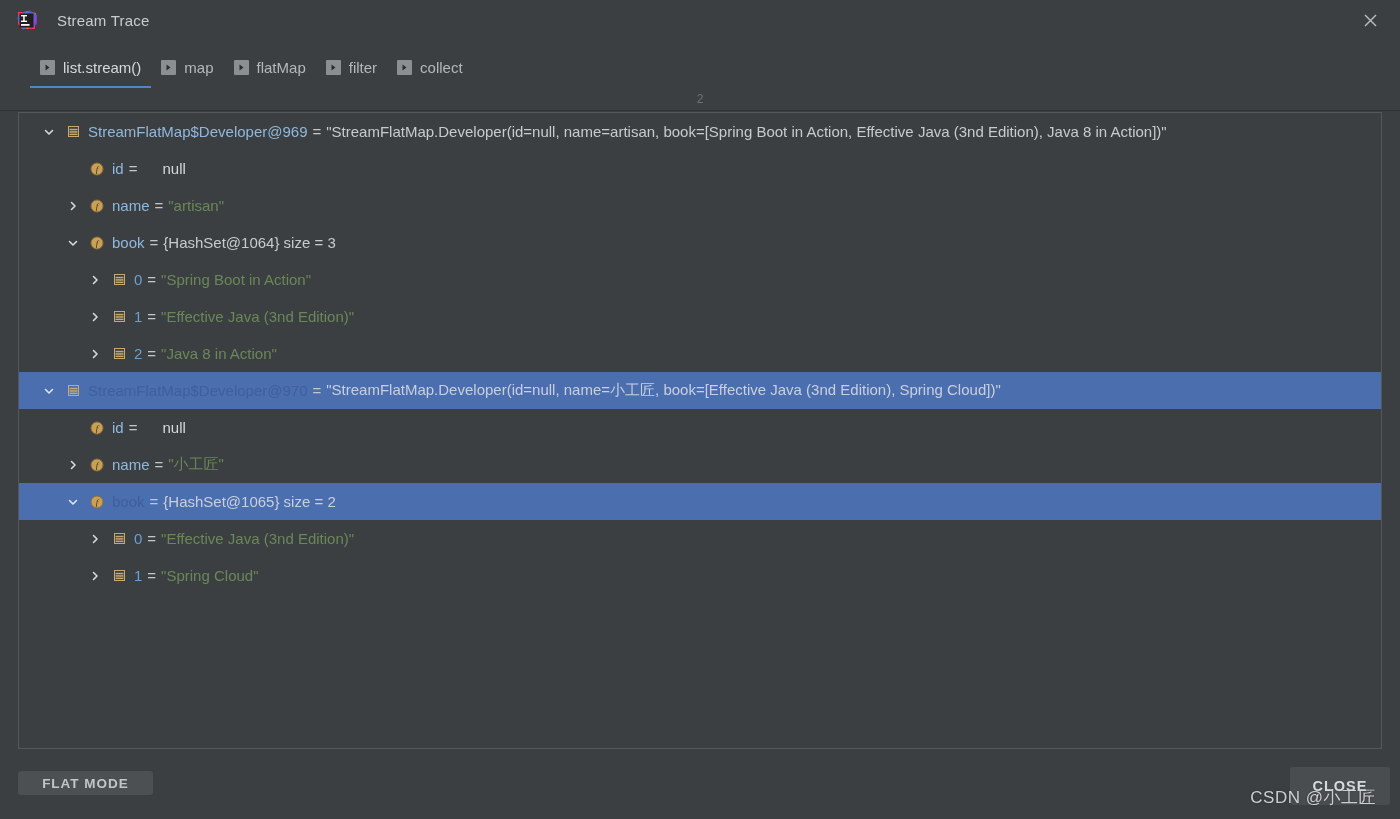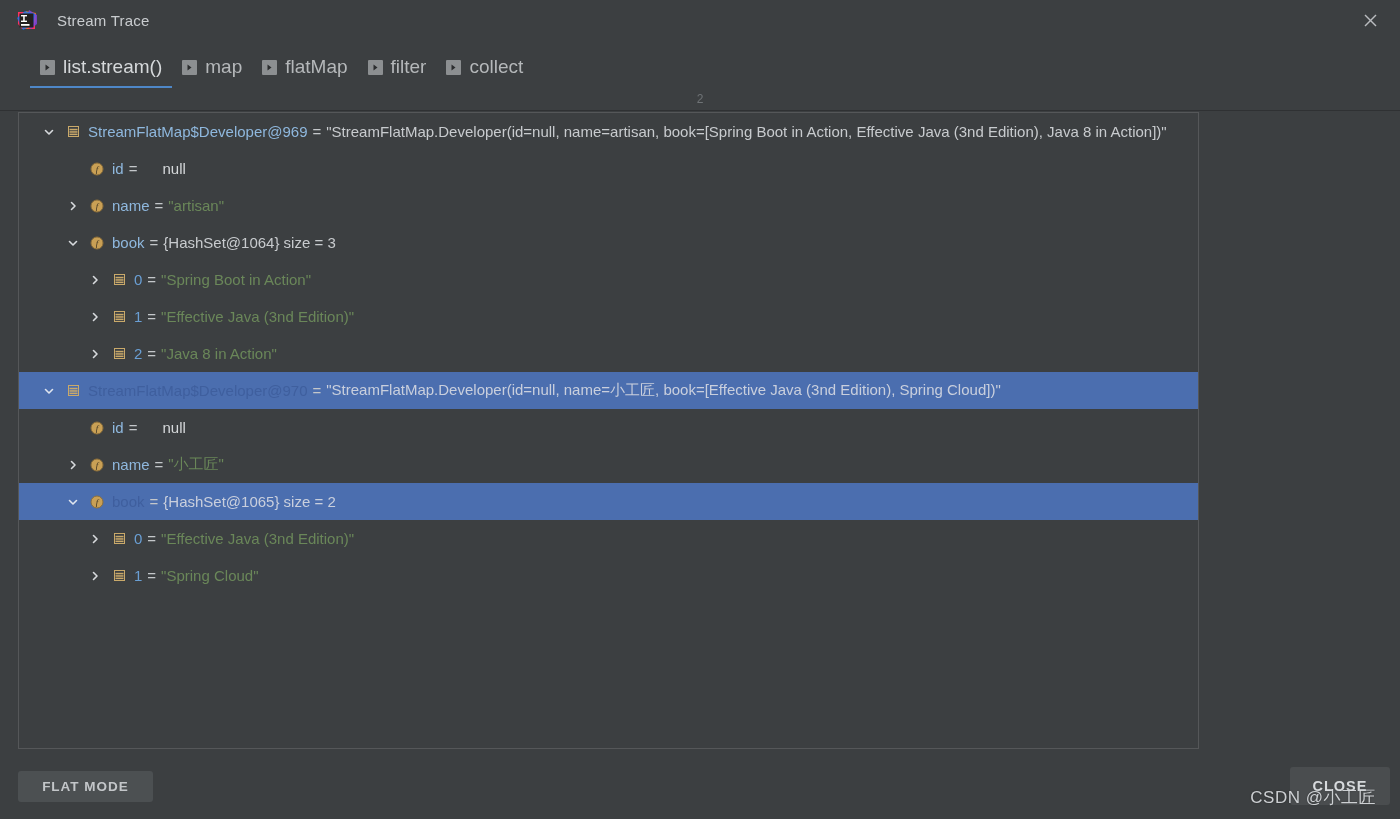--- a/index.html
+++ b/index.html
@@ -85,21 +85,21 @@
     margin-right: 8px;
     flex: none;
     background: #8c8f91;
     border-radius: 1px;
     display: flex;
     align-items: center;
     justify-content: center;
   }
   .tab .tab-ico svg { display: block; }
   .tab .tab-label {
-    font-size: 19px;
+    font-size: 15px;
     color: #b5b8ba;
   }
   .tab.selected .tab-label { color: #d6d9db; }
   .tab.selected::after {
     content: "";
     position: absolute;
     left: 0; right: 0;
     bottom: 0;
     height: 2px;
     background: #4e87c7;
@@ -119,21 +119,21 @@
   .counter-strip span {
     font-size: 12px;
     color: #6f7376;
   }
 
   
   .tree-panel {
     position: absolute;
     left: 18px;
     top: 112px;
-    width: 1181px;
+    width: 1364px;
     height: 637px;
     border: 1px solid #555759;
     background: #3c3f41;
     box-sizing: border-box;
     overflow: hidden;
   }
   .tree {
     position: relative;
     width: 100%;
   }
@@ -200,21 +200,21 @@
     font-family: "Liberation Sans", sans-serif;
     font-size: 13.5px;
     font-weight: bold;
     letter-spacing: 1px;
     cursor: pointer;
   }
   #flat-mode-btn {
     left: 18px;
     top: 14px;
     width: 135px;
-    height: 31px;
+    height: 24px;
   }
   #close-btn {
     right: 10px;
     top: 10px;
     width: 100px;
     height: 38px;
     background: #4a4d4f;
     color: #d7dadd;
     font-size: 14.5px;
   }

